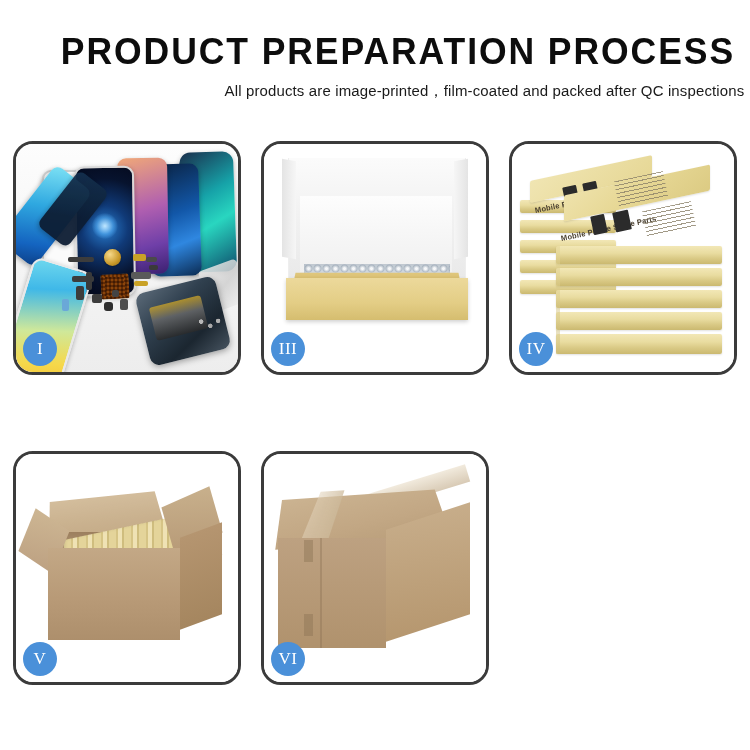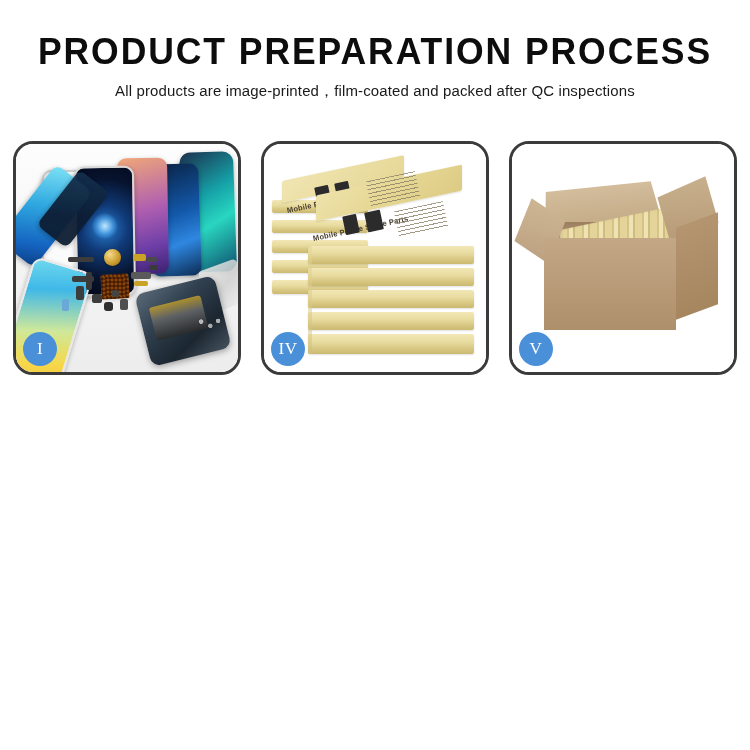--- a/index.html
+++ b/index.html
@@ -6,21 +6,21 @@
   body{
     width:750px;height:750px;
     background:#ffffff;
     font-family:"Liberation Sans","DejaVu Sans",sans-serif;
     overflow:hidden;
     position:relative;
   }
   .page{width:750px;height:750px;position:relative;}
 
   
-  .header{position:absolute;left:0;top:0;width:750px;text-align:center;}
+  .header{position:absolute;left:0;top:0;width:750px;text-align:right;}
   .title{
     margin:0;
     padding-top:33px;
     font-size:37px;
     font-weight:700;
     letter-spacing:2.0px;
     color:#0d0d0d;
     font-family:"Liberation Sans","DejaVu Sans",sans-serif;
     transform:scaleX(0.96);
     white-space:nowrap;
@@ -304,20 +304,32 @@
         <div class="bar b11"></div>
         <div class="bar b12"></div>
         <div class="bar b13"></div>
         <div class="bar b14"></div>
         <div class="screws"></div>
       </div>
       <div class="badge">I</div>
     </div>
 
 
+    <div class="panel">
+      <div class="scene p3">
+        <div class="lid3"></div>
+        <div class="lid3-l"></div>
+        <div class="lid3-r"></div>
+        <div class="foam3"></div>
+        <div class="bub3"></div>
+        <div class="boxface3"></div>
+        <div class="boxbody3"></div>
+      </div>
+      <div class="badge">III</div>
+    </div>
 
     <div class="panel">
       <div class="scene p4">
         <div class="stackwrap">
 
           <div class="slab" style="left:4px;top:42px;width:96px;height:13px;"></div>
           <div class="slab" style="left:4px;top:62px;width:96px;height:13px;"></div>
           <div class="slab" style="left:4px;top:82px;width:96px;height:13px;"></div>
           <div class="slab" style="left:4px;top:102px;width:96px;height:13px;"></div>
           <div class="slab" style="left:4px;top:122px;width:96px;height:14px;"></div>
@@ -351,15 +363,28 @@
         <div class="c5-inner"></div>
         <div class="c5-fill"></div>
         <div class="c5-flapR"></div>
         <div class="c5-flapL"></div>
         <div class="c5-side"></div>
         <div class="c5-body"></div>
       </div>
       <div class="badge">V</div>
     </div>
 
+    <div class="panel">
+      <div class="scene p6">
+        <div class="c6-tape2"></div>
+        <div class="c6-top"></div>
+        <div class="c6-tape"></div>
+        <div class="c6-side"></div>
+        <div class="c6-front"></div>
+        <div class="c6-flapline"></div>
+        <div class="c6-seamA"></div>
+        <div class="c6-seamB"></div>
+      </div>
+      <div class="badge">VI</div>
+    </div>
 
   </div>
 </div>
 
 </body></html>

